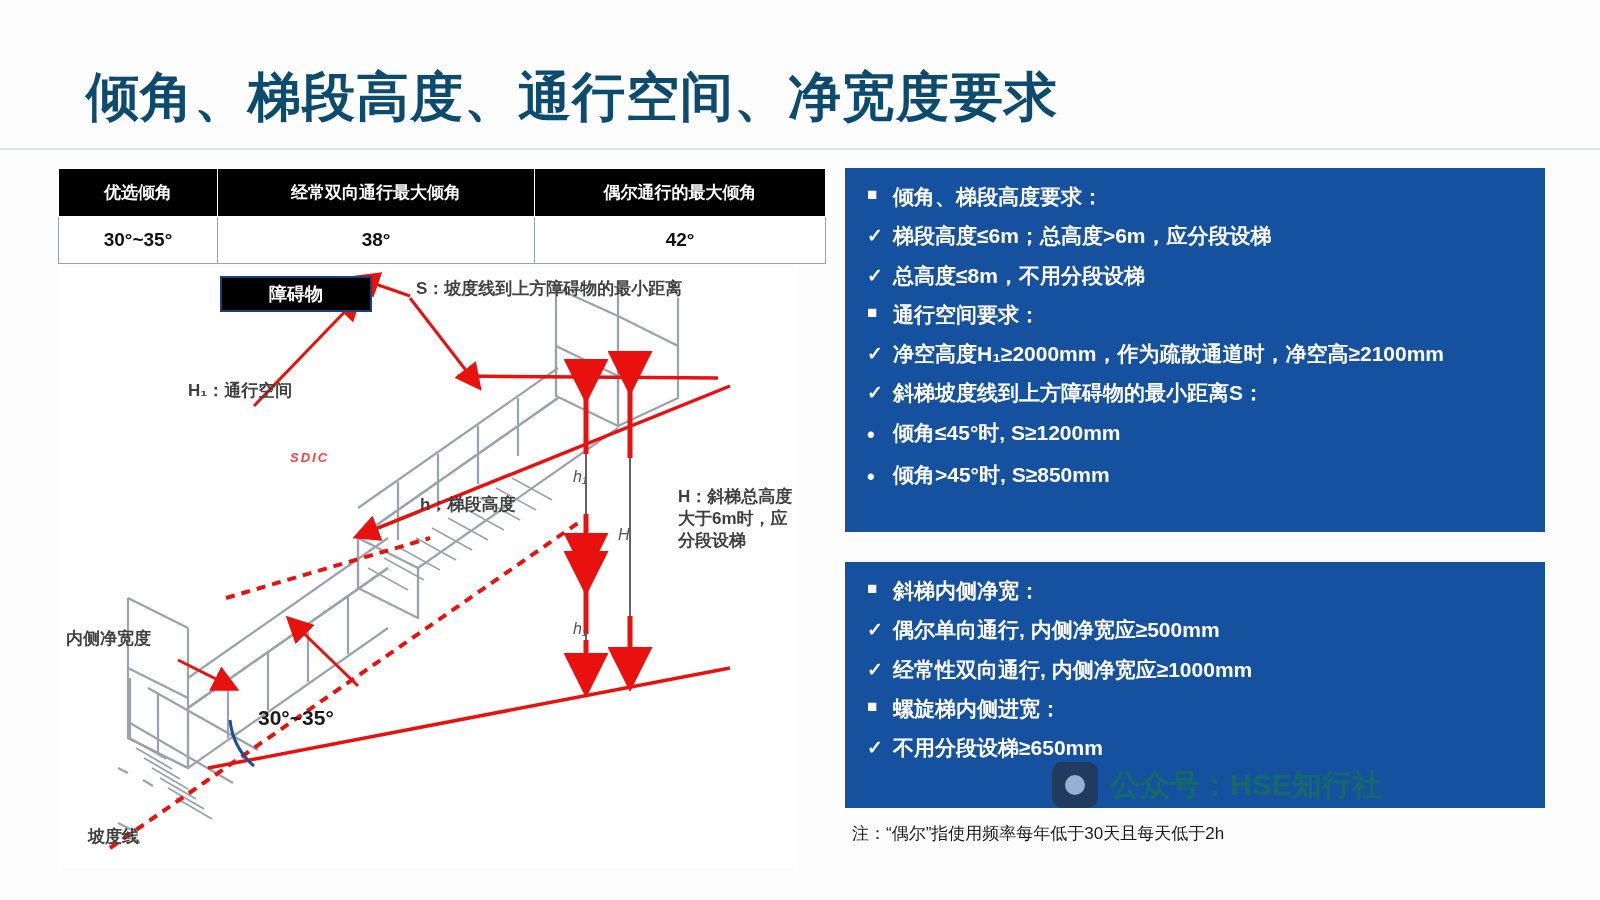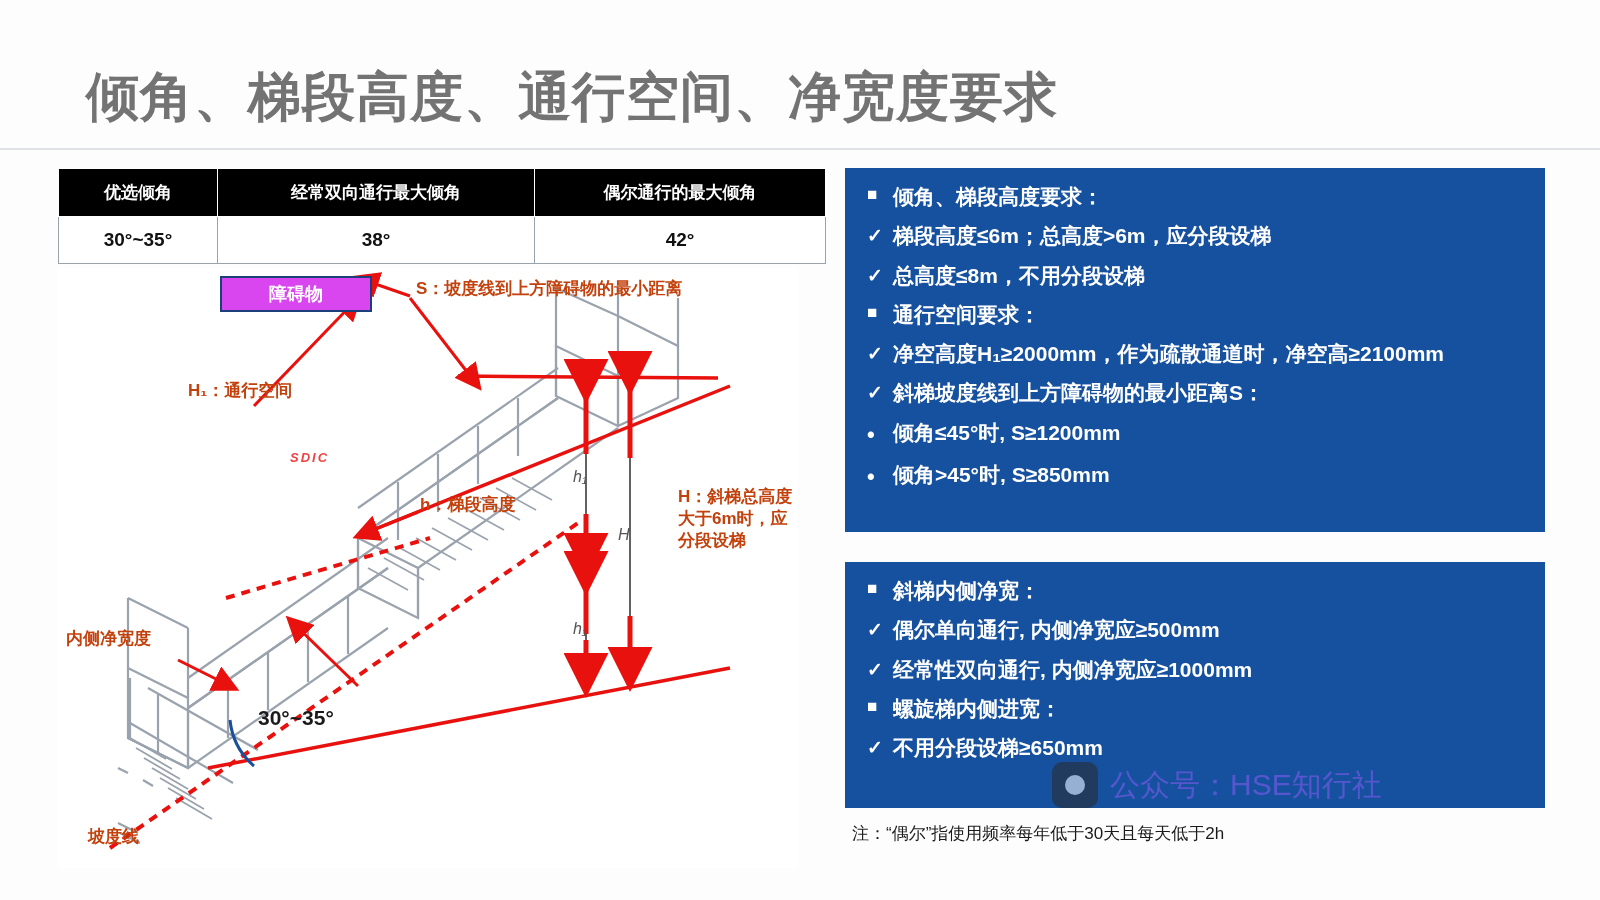--- a/index.html
+++ b/index.html
@@ -22,21 +22,21 @@
     background: #fdfdfd;
   }
 
   
   .title {
     position: absolute;
     left: 86px;
     top: 62px;
     font-size: 53px;
     font-weight: bold;
-    color: #737373;
+    color: #0c4a6e;
     letter-spacing: 1px;
     white-space: nowrap;
   }
   .title-rule {
     position: absolute;
     left: 0px;
     top: 148px;
     width: 1600px;
     height: 2px;
     background: #dfe3e8;
@@ -80,35 +80,35 @@
     top: 268px;
     width: 740px;
     height: 600px;
     background: #ffffff;
     overflow: hidden;
   }
   .illus svg { position: absolute; left: 0; top: 0; }
 
   .lbl {
     position: absolute;
-    color: #c2410c;
+    color: #404040;
     font-weight: bold;
     font-size: 17px;
     line-height: 1.3;
     white-space: nowrap;
   }
   .lbl.wrap { white-space: normal; }
 
   .obstacle-box {
     position: absolute;
     left: 162px;
     top: 8px;
     width: 148px;
     height: 32px;
-    background: #d946ef;
+    background: #000000;
     border: 2px solid #1b3f7a;
     color: #ffffff;
     font-size: 18px;
     font-weight: bold;
     display: flex;
     align-items: center;
     justify-content: center;
   }
 
   .angle-text {
@@ -189,22 +189,22 @@
   .wm-logo::after {
     content: "";
     position: absolute;
     left: 13px; top: 13px;
     width: 20px; height: 20px;
     border-radius: 50%;
     background: #ffffff;
   }
   .wm-text {
     font-size: 30px;
-    font-weight: normal;
-    color: #8b5cf6;
+    font-weight: bold;
+    color: #15803d;
     white-space: nowrap;
   }
   .wm-small {
     position: absolute;
     left: 232px;
     top: 182px;
     font-size: 13px;
     font-weight: bold;
     color: #ef4444;
     letter-spacing: 2px;

